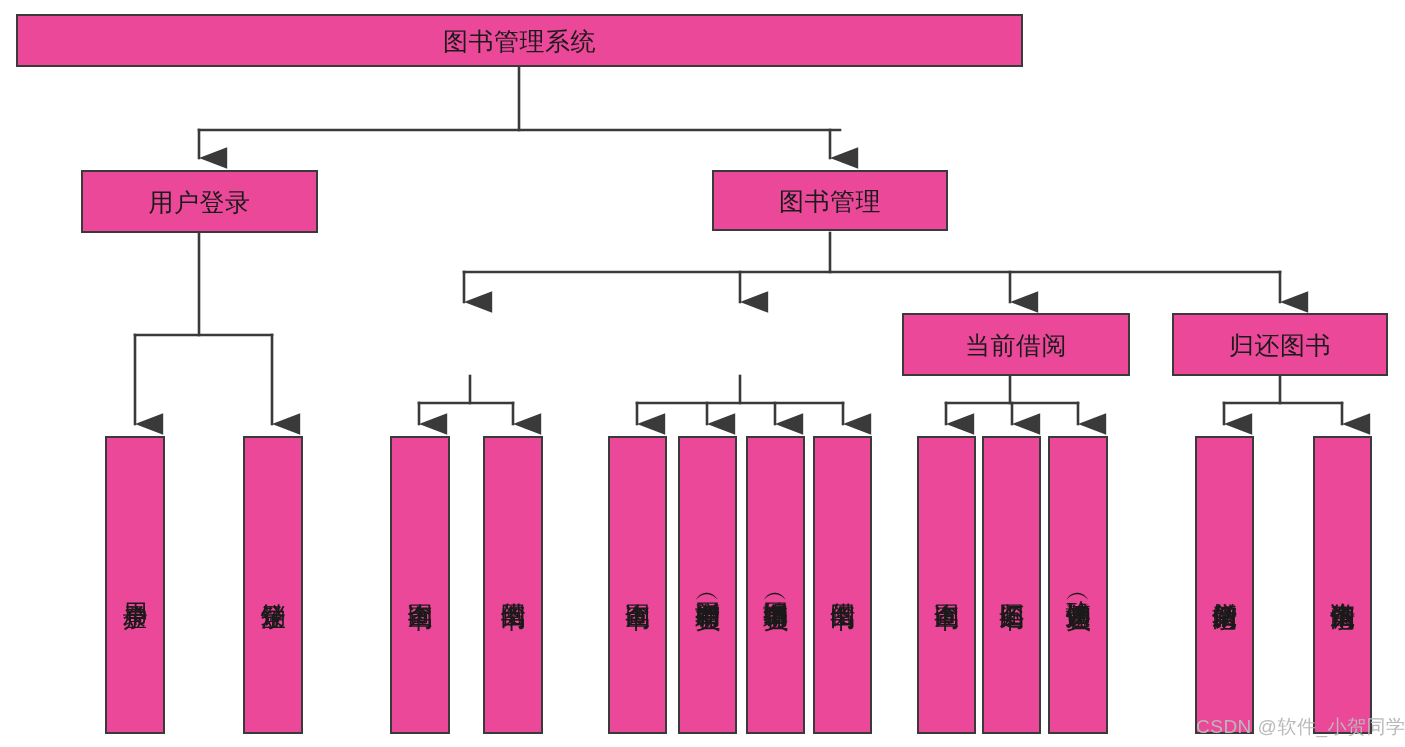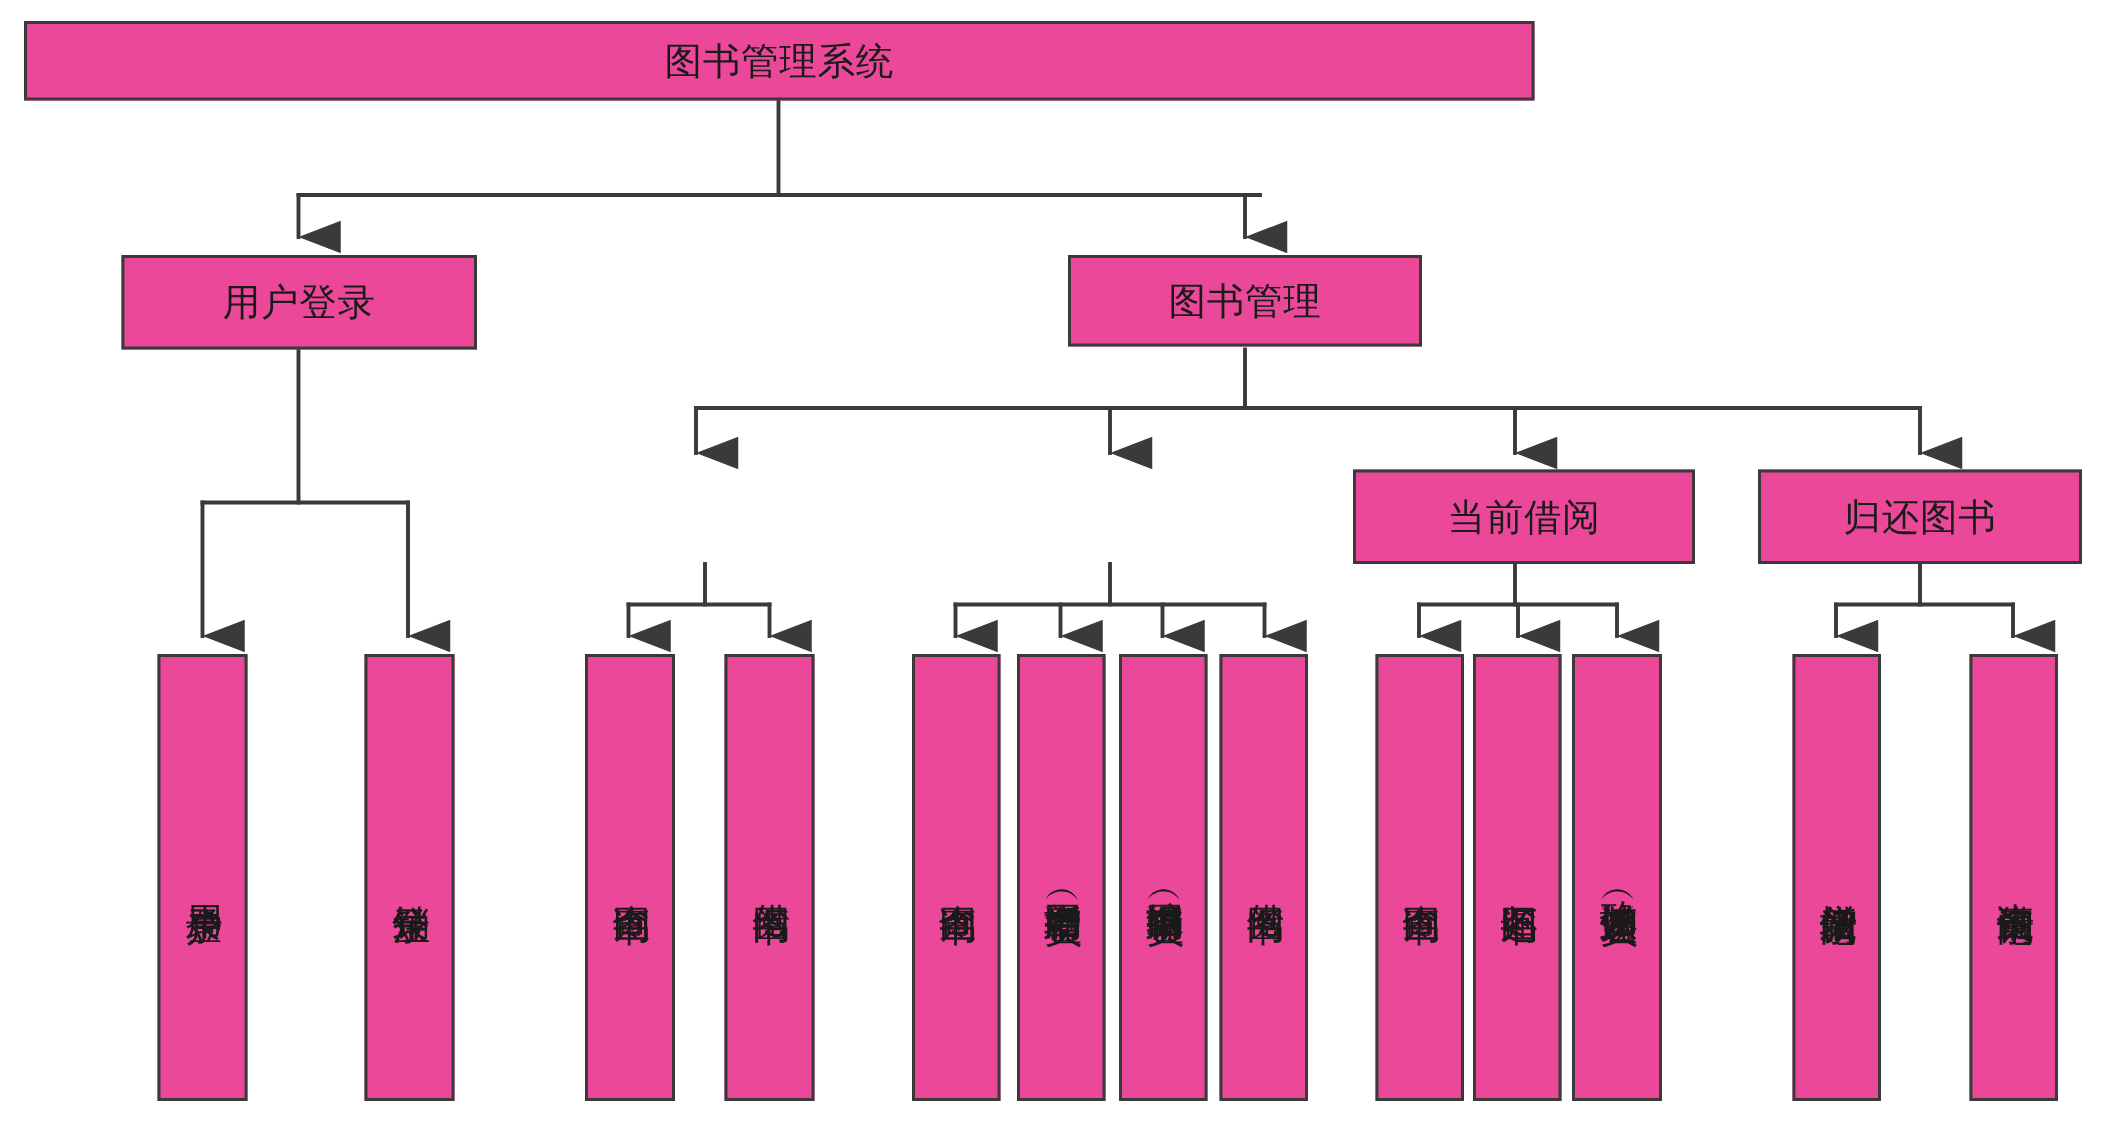--- a/index.html
+++ b/index.html
@@ -171,14 +171,15 @@
   <div class="node vert" style="left: 1048px; top: 436px; width: 60px; height: 298px;">
     <span class="lbl">确认归还（管理员）</span>
   </div>
   <div class="node vert" style="left: 1195px; top: 436px; width: 59px; height: 298px;">
     <span class="lbl">新增借阅记录</span>
   </div>
   <div class="node vert" style="left: 1313px; top: 436px; width: 59px; height: 298px;">
     <span class="lbl">查询借阅记录</span>
   </div>
 
+  <div class="watermark" style="left: 1196px; top: 714px;">CSDN @软件_小贺同学</div>
 
 </div>
 
 </body></html>

